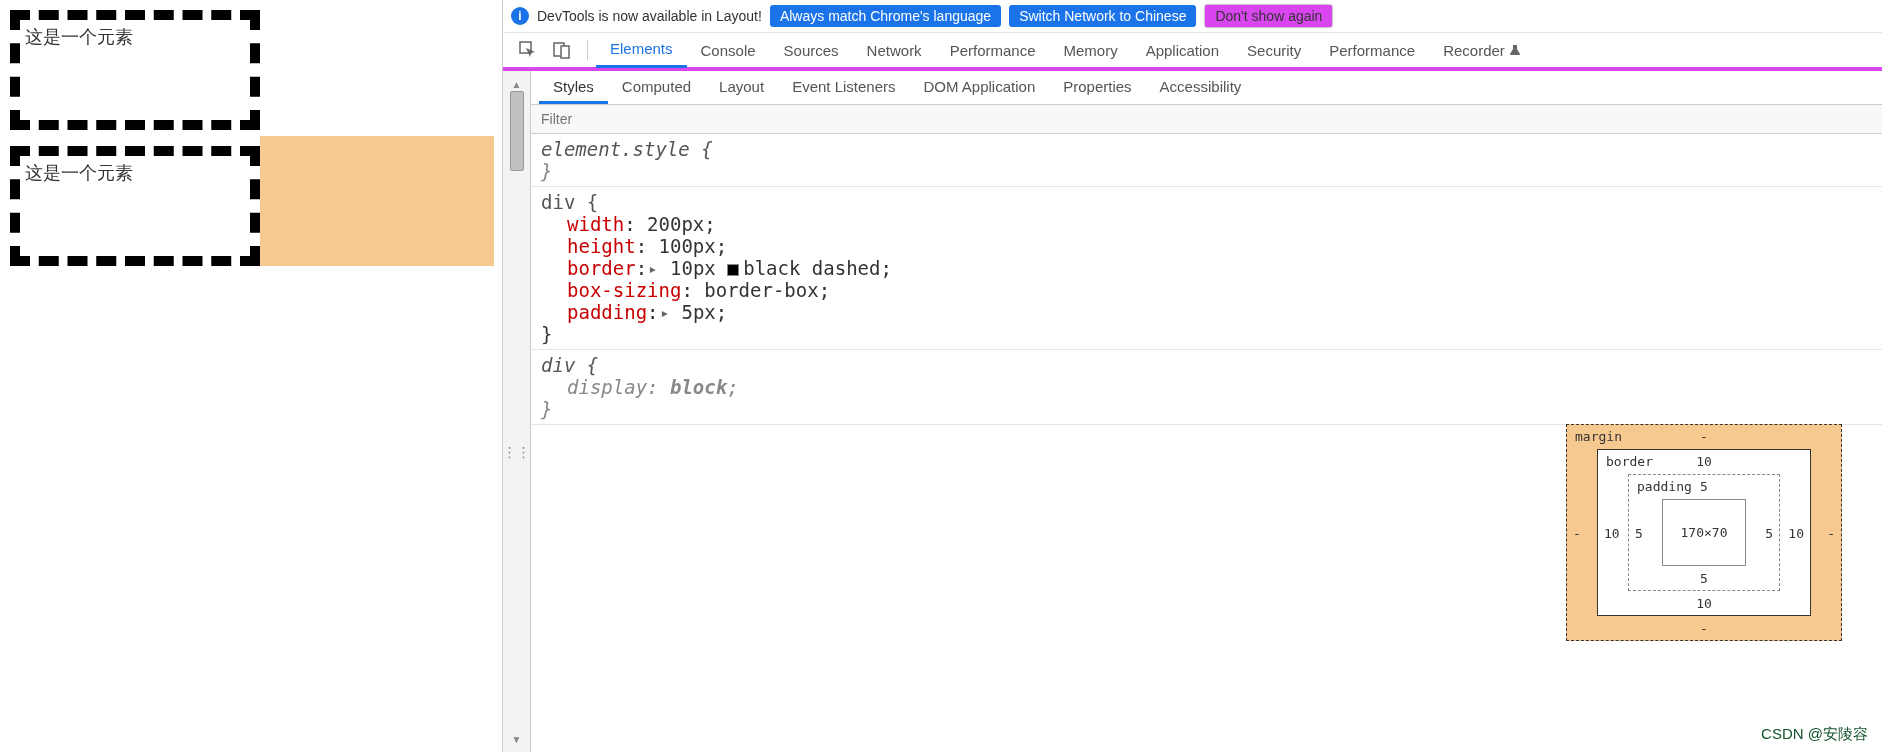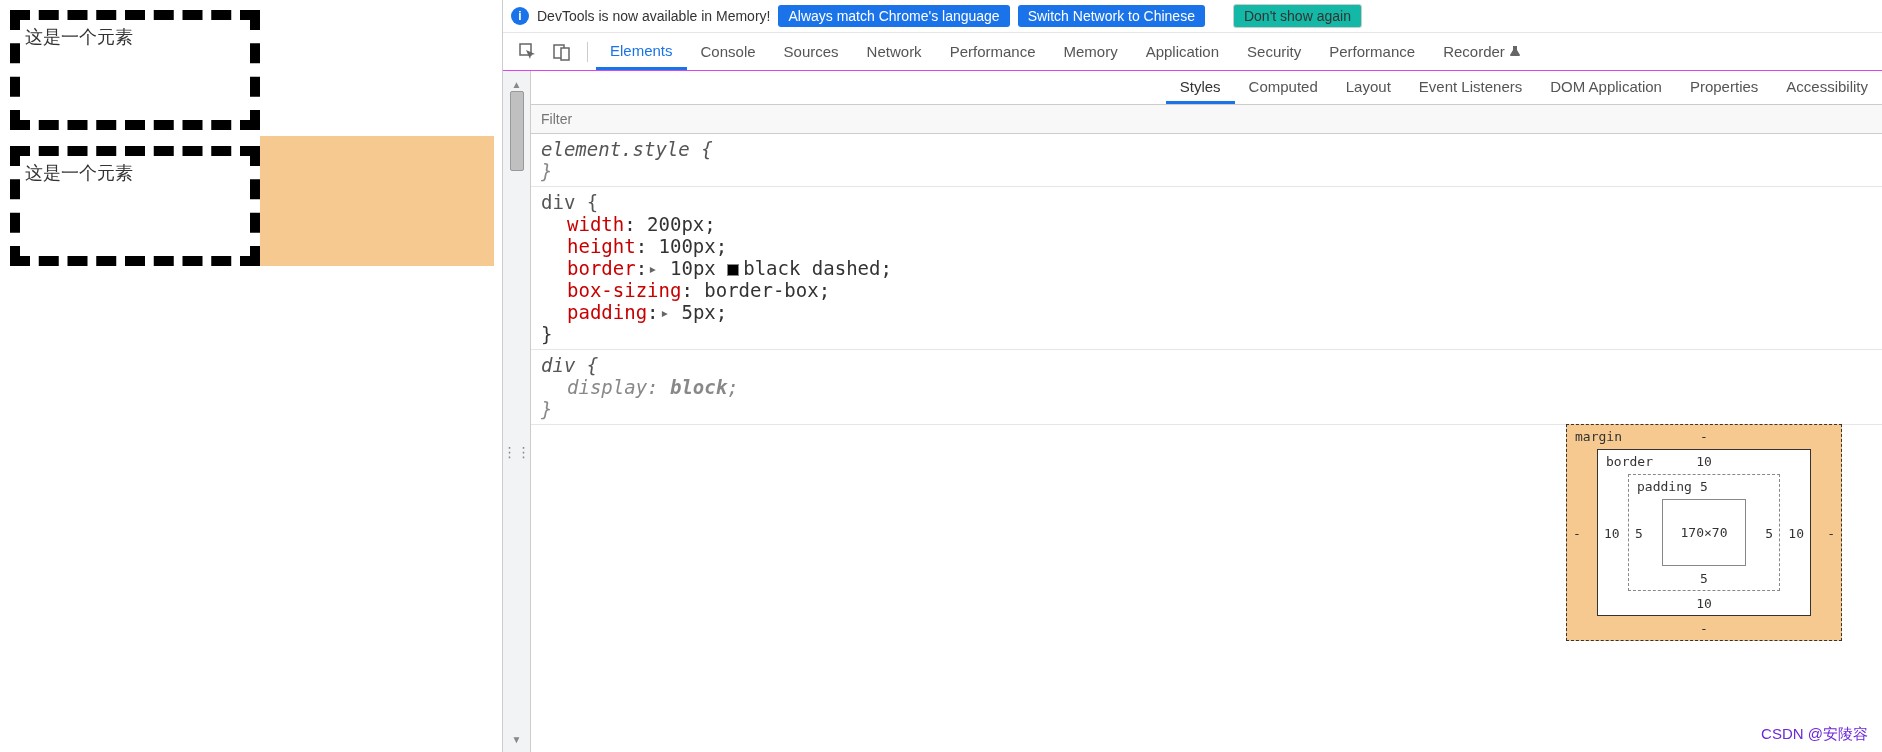--- a/index.html
+++ b/index.html
@@ -64,27 +64,27 @@
   display: flex; align-items: center; justify-content: center;
   font-weight: bold; font-size: 12px;
 }
 .info-btn {
   padding: 3px 10px;
   border-radius: 3px;
   font-size: 14px;
   cursor: pointer;
 }
 .btn-blue { background: #1a73e8; color: #fff; border: none; }
-.btn-white { background: #14b8a6; color: #333; border: 1px solid #ccc; margin-left: 20px; }
+.btn-white { background: #d946ef; color: #333; border: 1px solid #ccc; }
 
 
 .main-tabs {
   display: flex;
   align-items: center;
-  border-bottom: 1px solid #d946ef;
+  border-bottom: 4px solid #d946ef;
   padding: 0 8px;
   height: 38px;
   gap: 0;
 }
 .tb-icon {
   padding: 0 8px;
   color: #666;
   cursor: pointer;
   display: flex; align-items: center;
 }
@@ -99,21 +99,21 @@
 
 
 .dt-body { flex: 1; display: flex; min-height: 0; }
 .elements-pane { width: 28px; background: #f1f3f4; border-right: 1px solid #ccc; display: flex; flex-direction: column; align-items: center; justify-content: space-between; padding: 6px 0; }
 .scroll-thumb { width: 14px; height: 80px; background: #c0c0c0; border: 1px solid #999; border-radius: 2px; }
 .scroll-handle { width: 14px; height: 14px; color: #888; font-size: 10px; display:flex;align-items:center;justify-content:center; }
 
 .styles-pane { flex: 1; display: flex; flex-direction: column; min-width: 0; }
 
 
-.sub-tabs { display: flex; border-bottom: 1px solid #ccc; padding-left: 8px; height: 34px; align-items: stretch; justify-content: flex-end; }
+.sub-tabs { display: flex; border-bottom: 1px solid #ccc; padding-left: 8px; height: 34px; align-items: stretch; }
 .sub-tab { padding: 7px 14px; color: #555; cursor: pointer; font-size: 15px; }
 .sub-tab.active { border-bottom: 3px solid #1a73e8; color: #333; font-weight: 500; }
 
 
 .filter-row { border-bottom: 1px solid #ccc; }
 .filter-input {
   width: 100%; border: none; padding: 6px 10px;
   font-size: 14px; background: #f8f8f8; outline: none;
 }
 
@@ -154,37 +154,37 @@
 .bm-val { position: absolute; font-size: 13px; }
 .bm-top { top: 4px; left: 50%; transform: translateX(-50%); }
 .bm-bottom { bottom: 4px; left: 50%; transform: translateX(-50%); }
 .bm-left { left: 6px; top: 50%; transform: translateY(-50%); }
 .bm-right { right: 6px; top: 50%; transform: translateY(-50%); }
 
 
 .watermark {
   position: absolute;
   right: 14px; bottom: 8px;
-  color: #6d28d9; font-size: 15px;
+  color: #14532d; font-size: 15px;
 }
 </style>
 </head>
 <body>
 
 <div class="page-preview">
   <div class="demo-box"><span>这是一个元素</span></div>
   <div class="demo-box"><span>这是一个元素</span></div>
   <div class="highlight-overlay"></div>
 </div>
 
 <div class="devtools">
 
   <div class="info-bar">
     <span class="info-icon">i</span>
-    <span>DevTools is now available in Memory!</span>
+    <span>DevTools is now available in Layout!</span>
     <button class="info-btn btn-blue">Always match Chrome's language</button>
     <button class="info-btn btn-blue">Switch Network to Chinese</button>
     <button class="info-btn btn-white">Don't show again</button>
   </div>
 
   <div class="main-tabs">
     <span class="tb-icon">
       <svg width="18" height="18" viewBox="0 0 18 18">
           <rect x="1" y="1" width="11" height="11" fill="none" stroke="#666" stroke-width="1.5"></rect>
           <path d="M7 7 L16 11 L12 12 L11 16 Z" fill="#666"></path>

